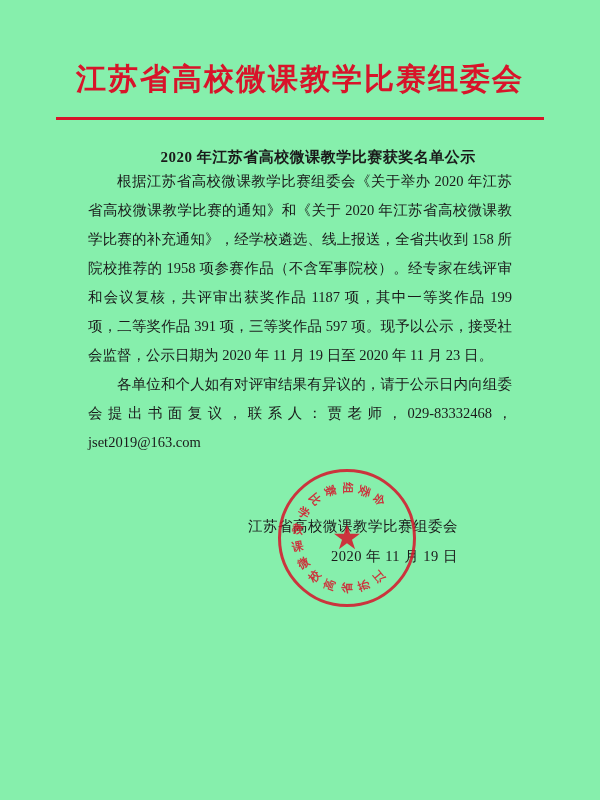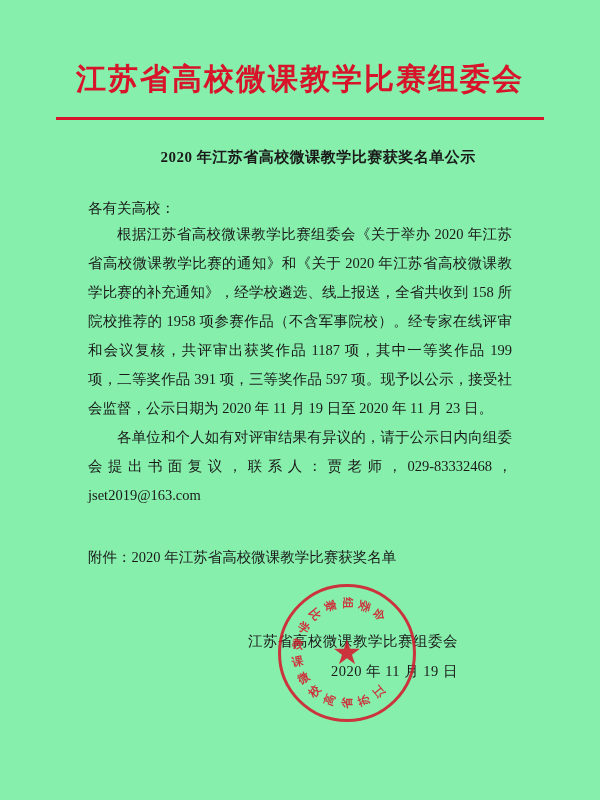--- a/index.html
+++ b/index.html
@@ -134,27 +134,25 @@
   </div>
 
   <div class="rule-wrap">
     <div class="rule-thick"></div>
   </div>
 
   <div class="doc-title">2020 年江苏省高校微课教学比赛获奖名单公示</div>
 
   <div class="body-wrap">
 
-    <div class="salutation">各有关高校：</div>
 
     <div class="para">根据江苏省高校微课教学比赛组委会《关于举办 2020 年江苏省高校微课教学比赛的通知》和《关于 2020 年江苏省高校微课教学比赛的补充通知》，经学校遴选、线上报送，全省共收到 158 所院校推荐的 1958 项参赛作品（不含军事院校）。经专家在线评审和会议复核，共评审出获奖作品 1187 项，其中一等奖作品 199 项，二等奖作品 391 项，三等奖作品 597 项。现予以公示，接受社会监督，公示日期为 2020 年 11 月 19 日至 2020 年 11 月 23 日。</div>
 
     <div class="para">各单位和个人如有对评审结果有异议的，请于公示日内向组委会提出书面复议，联系人：贾老师，029-83332468，jset2019@163.com</div>
 
-    <div class="attach">附件：2020 年江苏省高校微课教学比赛获奖名单</div>
 
     <div class="signature">
 
       <div class="seal">
         <div class="seal-inner"></div>
         <div class="seal-star">★</div>
         <div class="seal-text" id="seal-curved-text">
             <span style="transform: rotate(140deg) translate(0px, -50px) rotate(90deg) translate(-50%, -50%);">江</span>
             <span style="transform: rotate(160deg) translate(0px, -50px) rotate(90deg) translate(-50%, -50%);">苏</span>
             <span style="transform: rotate(180deg) translate(0px, -50px) rotate(90deg) translate(-50%, -50%);">省</span>

